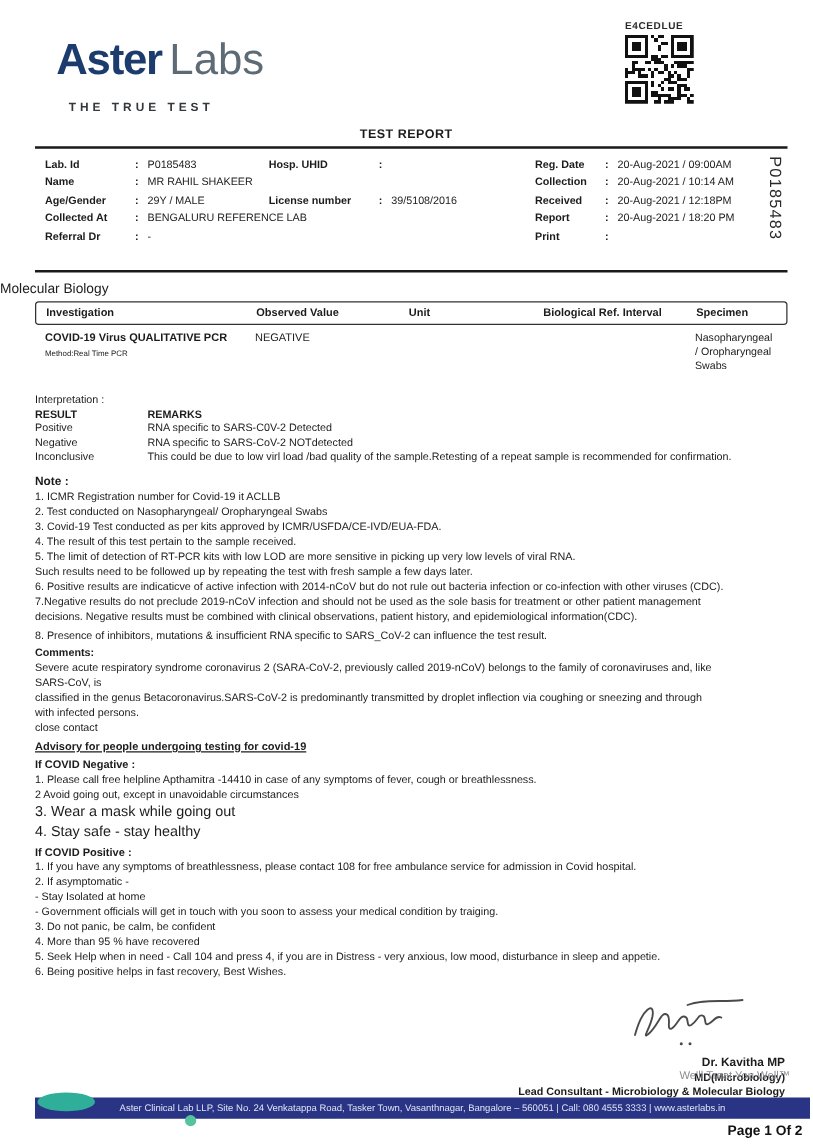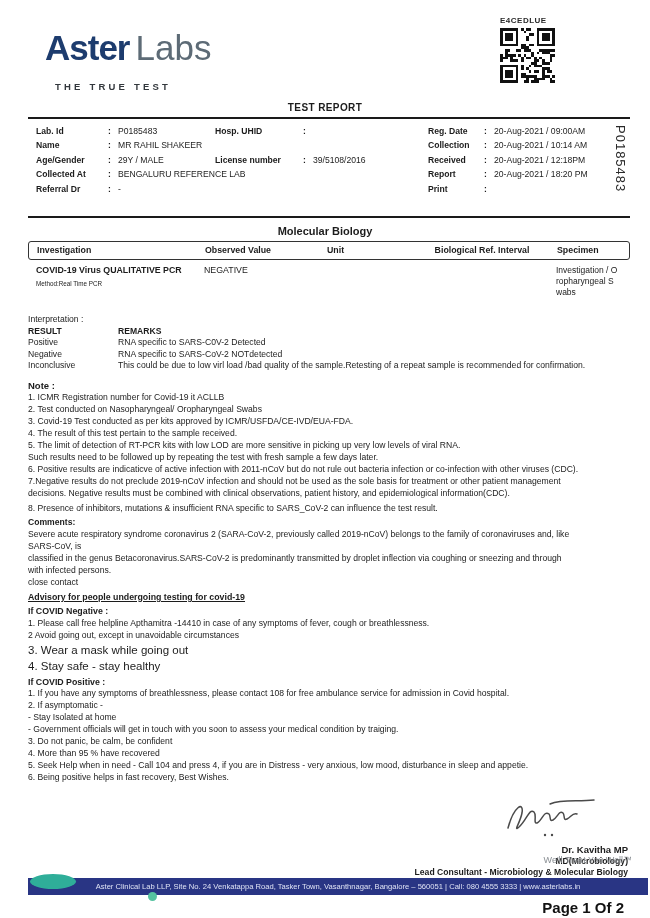--- a/index.html
+++ b/index.html
@@ -31,21 +31,21 @@
   .pcol-mid-1{position:absolute;left:187px;top:5px;height:14.4px;line-height:14.4px;white-space:nowrap;}
   .pcol-mid-2{position:absolute;left:187px;top:33.8px;height:14.4px;line-height:14.4px;white-space:nowrap;}
   .pmlabel{display:inline-block;width:88px;font-weight:700;}
   .pcol-right{position:absolute;left:400px;top:5px;}
   .prlabel{display:inline-block;width:56px;font-weight:700;}
   .side-id{
     position:absolute;right:2px;top:6px;writing-mode:vertical-rl;font-size:13px;color:#2a2a2a;
     letter-spacing:1px;font-weight:400;
   }
   
-  .section-title{text-align:center;font-size:11px;font-weight:700;margin-top:7px;}
+  .section-title{text-align:left;font-size:11px;font-weight:400;margin-top:7px;}
   .rtable{margin:4px 20px 0 28px;}
   .thead{
     border:1.2px solid #333;border-radius:3px;display:grid;
     grid-template-columns:168px 122px 80px 150px 1fr;
     padding:3px 8px 4px;font-size:8.8px;font-weight:700;
   }
   .thead .c3{text-align:left;}
   .thead .c4{text-align:center;}
   .trow{display:grid;grid-template-columns:168px 122px 80px 150px 1fr;padding:5px 8px 0;}
   .inv{font-size:8.8px;font-weight:700;line-height:11px;width:160px;}
@@ -72,21 +72,21 @@
   .sig-qual{font-size:8.6px;font-weight:700;line-height:11px;}
   .sig-desig{font-size:8.6px;font-weight:700;line-height:11px;width:235px;margin-left:auto;}
   
   .treat{position:absolute;right:18px;top:855px;color:#8a8f94;font-size:9px;}
   .fbar{
     position:absolute;left:28px;right:2px;top:878px;height:17px;background:#293584;
     color:#dfe3f5;font-size:7.6px;display:flex;align-items:center;justify-content:center;white-space:nowrap;
   }
   .blob1{position:absolute;left:30px;top:874px;width:46px;height:15px;background:#2fae99;border-radius:50%;z-index:2;}
   .blob2{position:absolute;left:148px;top:892px;width:9px;height:9px;background:#55c3a0;border-radius:50%;z-index:2;}
-  .pagenum{position:absolute;right:26px;top:899px;font-weight:700;font-size:15px;color:#111;}
+  .pagenum{position:absolute;right:8px;top:899px;font-weight:700;font-size:11px;color:#111;}
 </style>
 </head>
 <body>
 
 <div class="page">
 
   <div class="hdr">
     <div class="logo-wrap">
       <div class="logo-line">
         <span class="logo-primary">Aster</span><span class="logo-secondary">Labs</span>
@@ -255,21 +255,21 @@
       <span class="c5">Specimen</span>
     </div>
     <div class="trow">
       <div>
         <div class="inv">COVID-19 Virus QUALITATIVE PCR</div>
         <div class="method">Method:Real Time PCR</div>
       </div>
       <div class="obs">NEGATIVE</div>
       <div class="obs"></div>
       <div class="obs"></div>
-      <div class="spec">Investigation / Oropharyngeal Swabs</div>
+      <div class="spec">Nasopharyngeal / Oropharyngeal Swabs</div>
     </div>
   </div>
 
   <div class="interp">
     <div class="interp-title">Interpretation :</div>
     <div class="irow ihead">
       <span>RESULT</span>
       <span>REMARKS</span>
     </div>
     <div class="irow">
@@ -287,21 +287,21 @@
   </div>
 
   <div class="body-text">
     <div class="note-title">Note :</div>
     <div class="line">1. ICMR Registration number for Covid-19 it ACLLB</div>
     <div class="line">2. Test conducted on Nasopharyngeal/ Oropharyngeal Swabs</div>
     <div class="line">3. Covid-19 Test conducted as per kits approved by ICMR/USFDA/CE-IVD/EUA-FDA.</div>
     <div class="line">4. The result of this test pertain to the sample received.</div>
     <div class="line">5. The limit of detection of RT-PCR kits with low LOD are more sensitive in picking up very low levels of viral RNA.</div>
     <div class="line">Such results need to be followed up by repeating the test with fresh sample a few days later.</div>
-    <div class="line">6. Positive results are indicaticve of active infection with 2011-nCoV but do not rule out bacteria infection or co-infection with other viruses (CDC).</div>
+    <div class="line">6. Positive results are indicaticve of active infection with 2014-nCoV but do not rule out bacteria infection or co-infection with other viruses (CDC).</div>
     <div class="line">7.Negative results do not preclude 2019-nCoV infection and should not be used as the sole basis for treatment or other patient management</div>
     <div class="line">decisions. Negative results must be combined with clinical observations, patient history, and epidemiological information(CDC).</div>
     <div class="line gap-top">8. Presence of inhibitors, mutations &amp; insufficient RNA specific to SARS_CoV-2 can influence the test result.</div>
 
     <div class="cmt-title">Comments:</div>
     <div class="line">Severe acute respiratory syndrome coronavirus 2 (SARA-CoV-2, previously called 2019-nCoV) belongs to the family of coronaviruses and, like</div>
     <div class="line">SARS-CoV, is</div>
     <div class="line">classified in the genus Betacoronavirus.SARS-CoV-2 is predominantly transmitted by droplet inflection via coughing or sneezing and through</div>
     <div class="line">with infected persons.</div>
     <div class="line">close contact</div>

